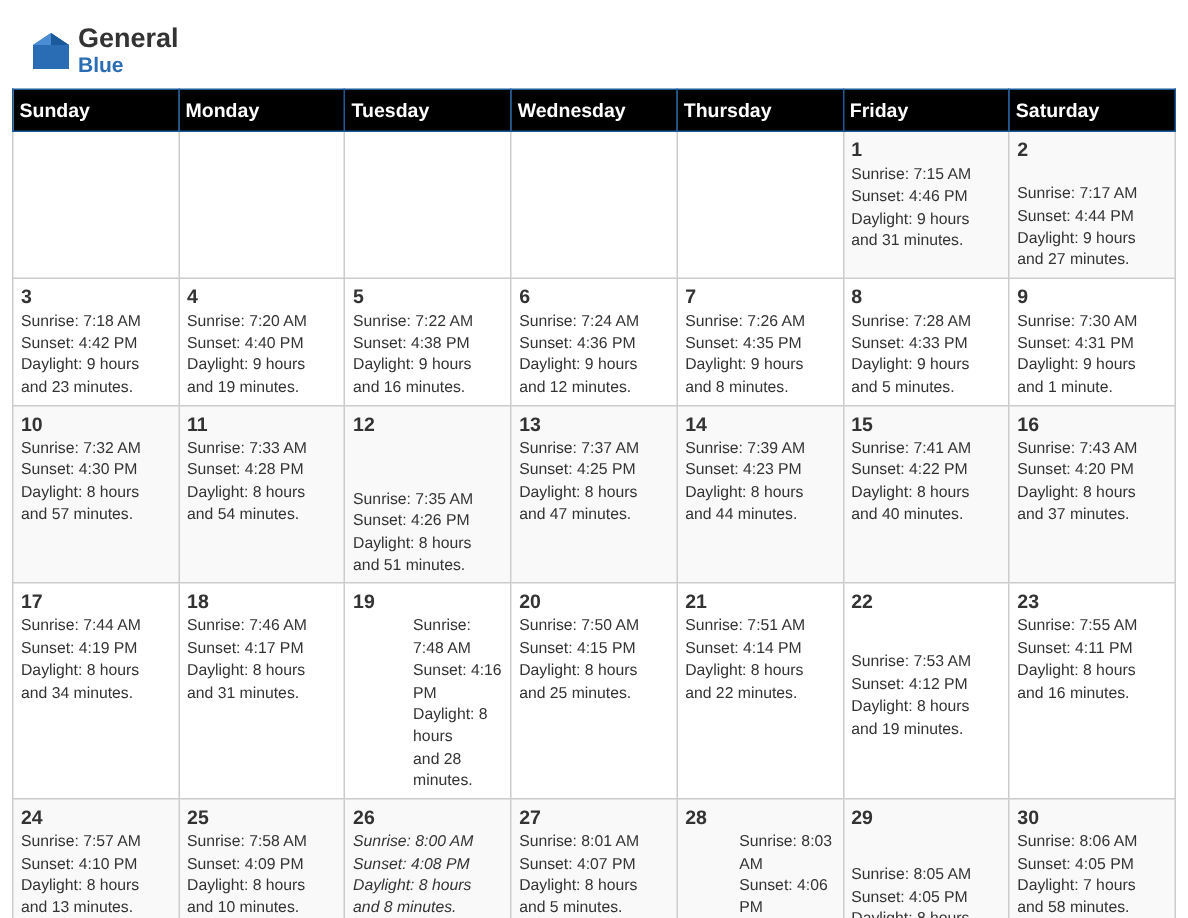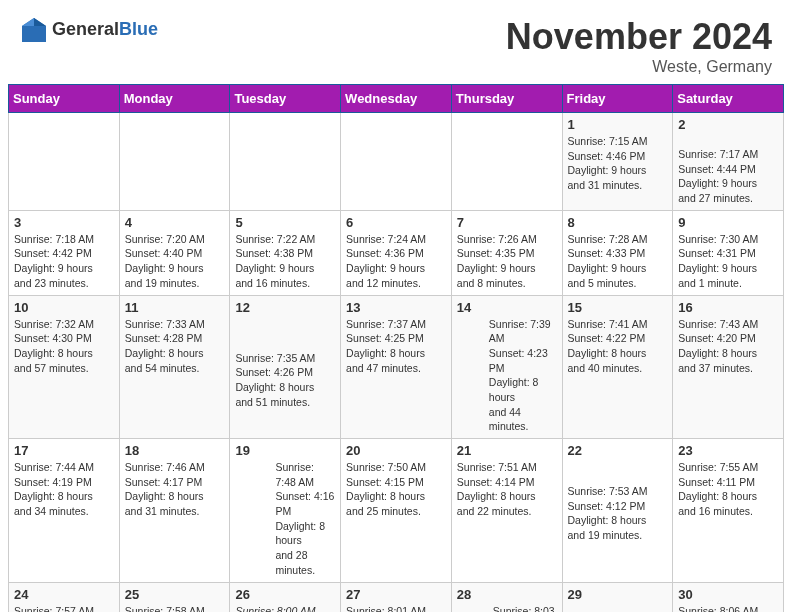--- a/index.html
+++ b/index.html
@@ -14,30 +14,30 @@
       align-items: flex-start;
       justify-content: space-between;
       padding: 16px 20px 8px 20px;
     }
     .logo {
       display: flex;
       align-items: center;
     }
     .logo-text {
       display: flex;
-      flex-direction: row;
+      flex-direction: column;
       line-height: 1.1;
     }
     .logo-general {
       font-size: 18px;
       font-weight: bold;
       color: #333;
     }
     .logo-blue {
-      font-size: 18px;
+      font-size: 14px;
       font-weight: bold;
       color: #2a6db5;
     }
     .logo-icon {
       width: 28px;
       height: 28px;
       margin-right: 4px;
     }
     .title-block {
       text-align: right;
@@ -50,21 +50,21 @@
     .location {
       font-size: 16px;
       color: #555;
     }
     table {
       width: calc(100% - 16px);
       margin: 0 8px;
       border-collapse: collapse;
     }
     thead tr th {
-      background-color: #a21caf;
+      background-color: #000000;
       color: #fff;
       font-size: 13px;
       font-weight: bold;
       padding: 6px 4px;
       text-align: left;
       border: 1px solid #1a5a9a;
     }
     tbody tr td {
       vertical-align: top;
       border: 1px solid #ccc;
@@ -102,24 +102,20 @@
     <svg class="logo-icon" viewBox="0 0 28 28" xmlns="http://www.w3.org/2000/svg">
       <polygon points="14,2 26,10 26,26 2,26 2,10" fill="#2a6db5"></polygon>
       <polygon points="14,2 26,10 14,10" fill="#1a5a9a"></polygon>
       <polygon points="14,2 2,10 14,10" fill="#4a8dd5"></polygon>
     </svg>
     <div class="logo-text">
       <span class="logo-general">General</span>
       <span class="logo-blue">Blue</span>
     </div>
   </div>
-  <div class="title-block">
-    <div class="month-title">November 2024</div>
-    <div class="location">Weste, Germany</div>
-  </div>
 </div>
 
 <table>
   <thead>
     <tr>
     <th>Sunday</th>
         <th>Monday</th>
         <th>Tuesday</th>
         <th>Wednesday</th>
         <th>Thursday</th>
@@ -224,21 +220,21 @@
         </td>
         <td>
           <span class="day-number">13</span>
           <div class="day-info" style="white-space: pre-line;">Sunrise: 7:37 AM
 Sunset: 4:25 PM
 Daylight: 8 hours
 and 47 minutes.</div>
         </td>
         <td>
           <span class="day-number">14</span>
-          <div class="day-info" style="white-space: pre-line; margin-left: 32px;">Sunrise: 7:39 AM
+          <div class="day-info" style="white-space: pre-line;">Sunrise: 7:39 AM
 Sunset: 4:23 PM
 Daylight: 8 hours
 and 44 minutes.</div>
         </td>
         <td>
           <span class="day-number">15</span>
           <div class="day-info" style="white-space: pre-line;">Sunrise: 7:41 AM
 Sunset: 4:22 PM
 Daylight: 8 hours
 and 40 minutes.</div>

